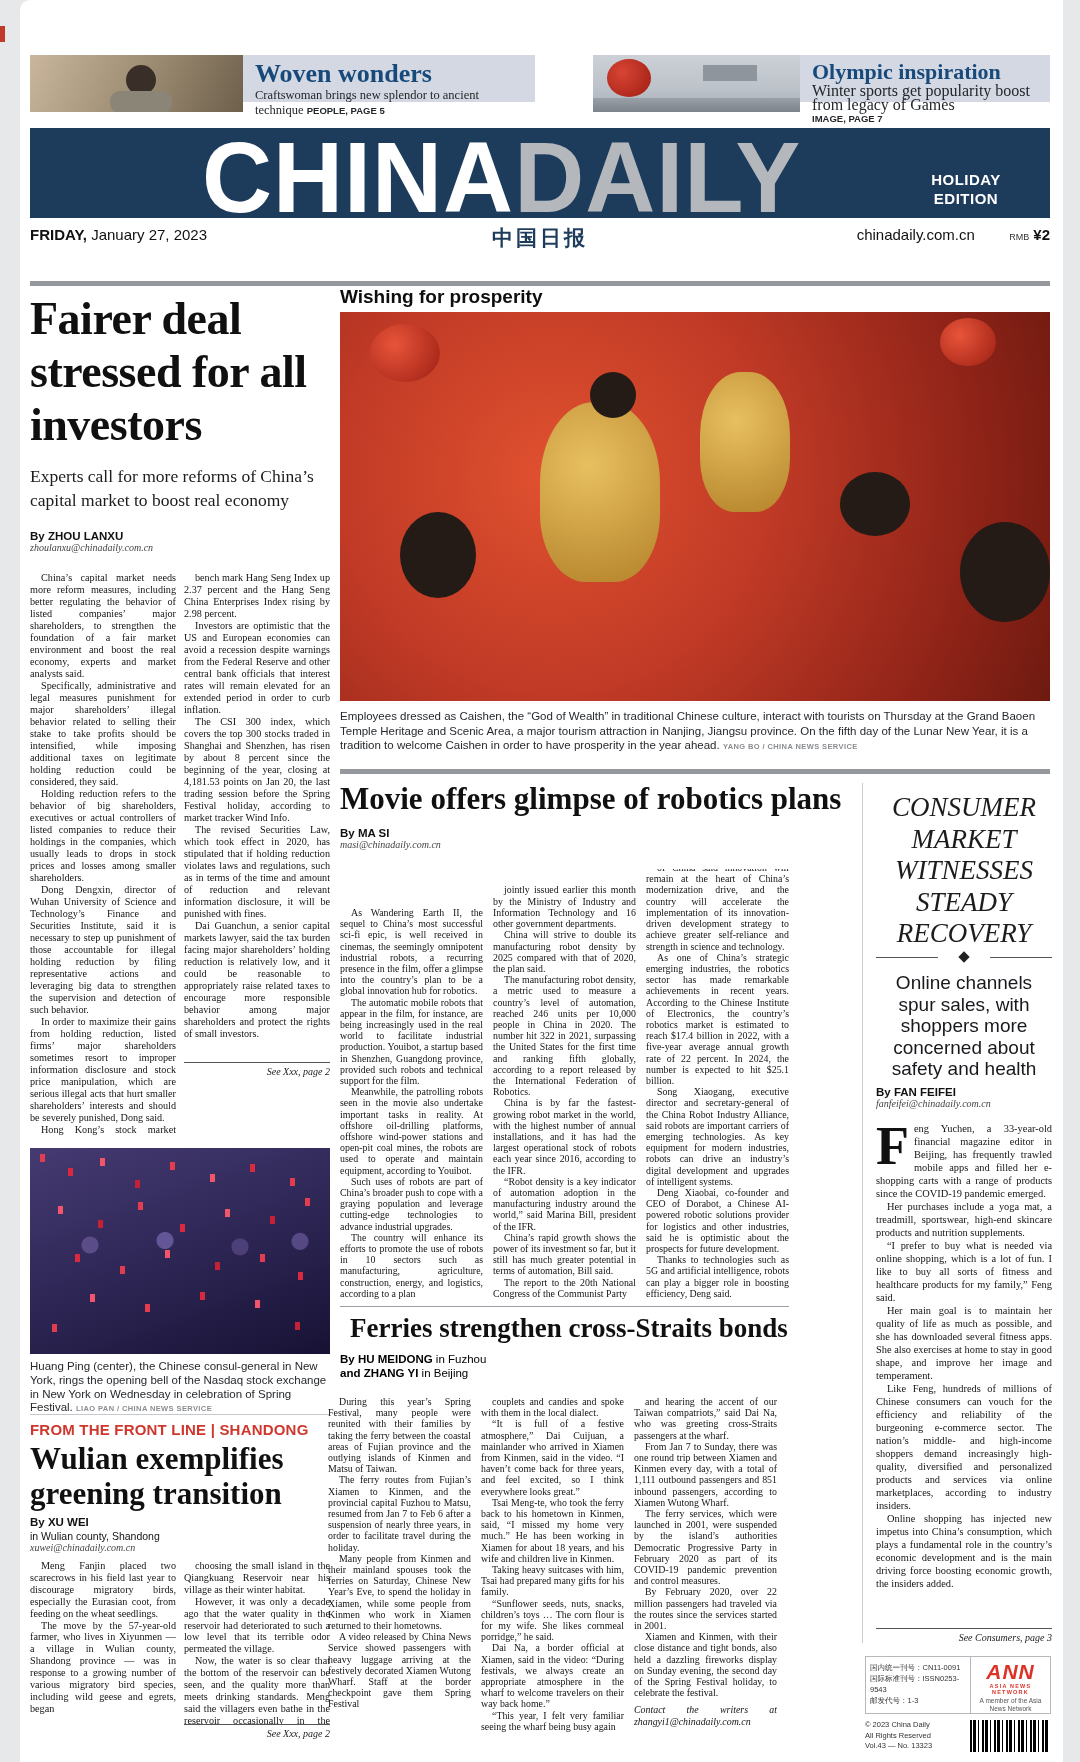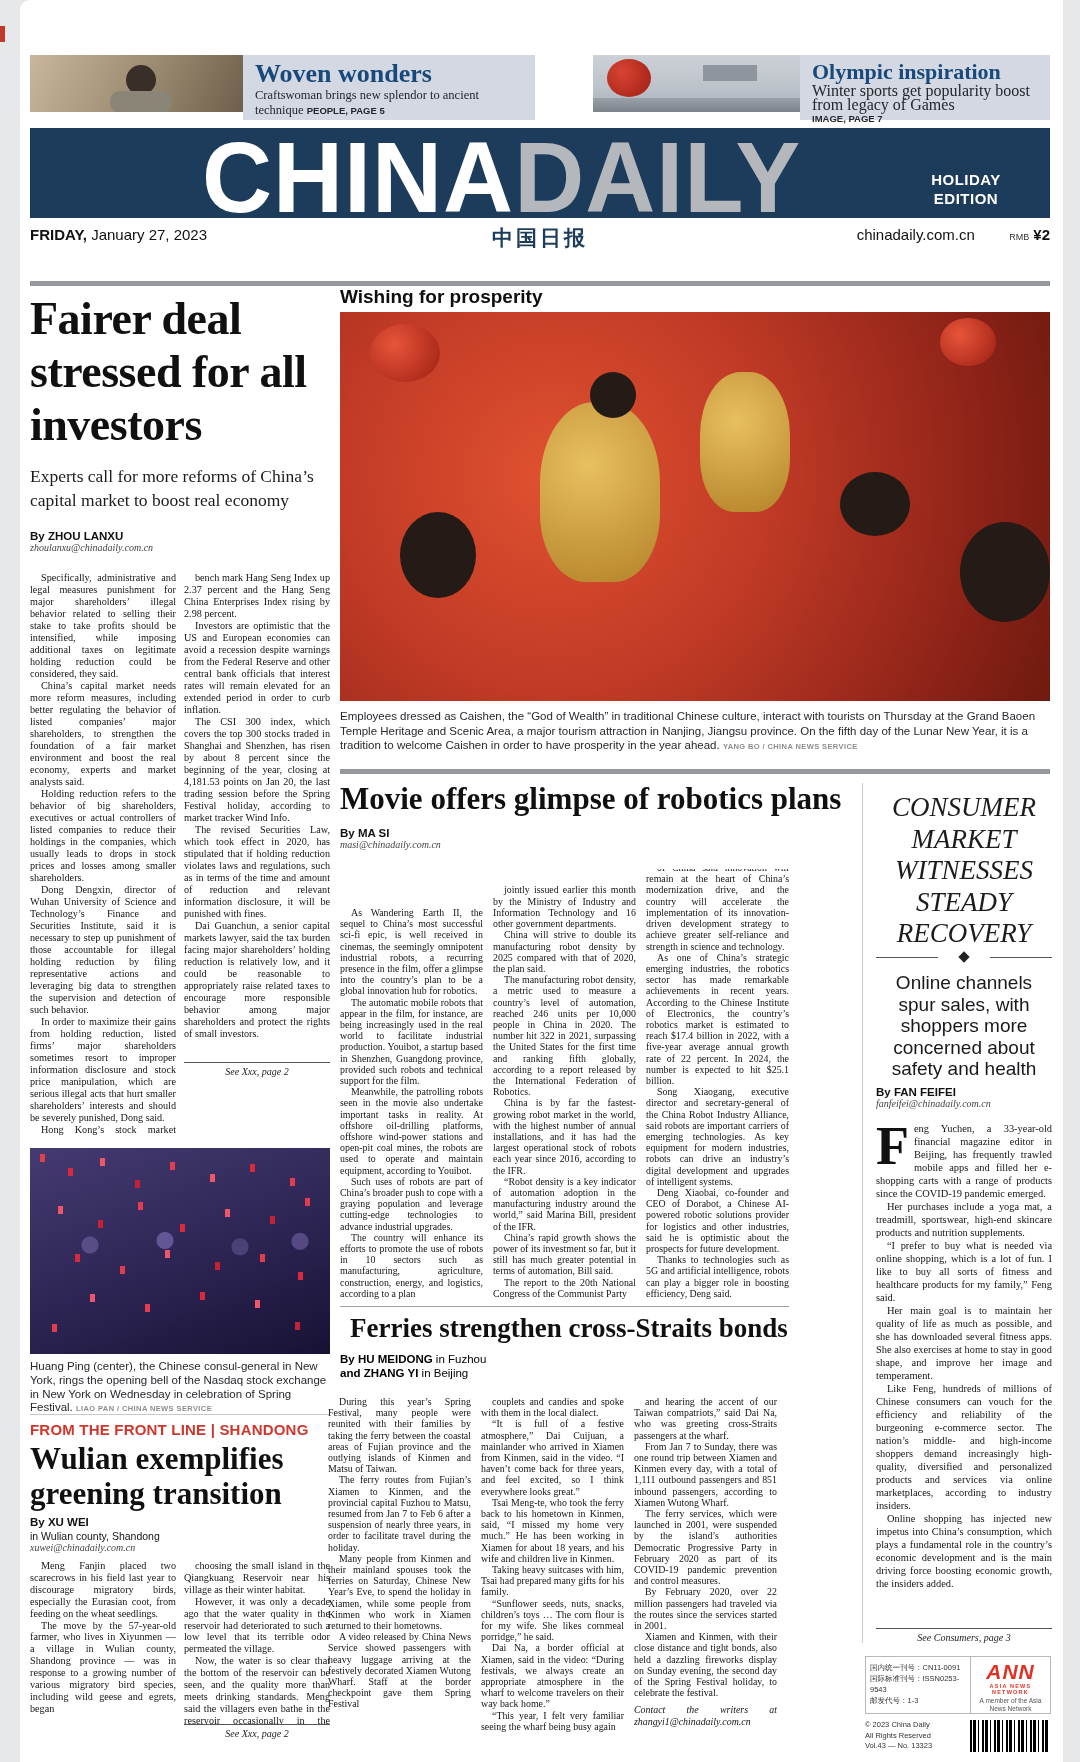--- a/index.html
+++ b/index.html
@@ -1,40 +1,40 @@
 <!DOCTYPE html>
 <html lang="en"><head>
 <meta charset="utf-8">
 <style>
   html,body{margin:0;padding:0;}
   body{width:1080px;height:1762px;position:relative;background:#e7e8ea;font-family:"Liberation Sans",sans-serif;}
   .abs{position:absolute;}
   .page{position:absolute;left:20px;top:0;width:1043px;height:1762px;background:#ffffff;border-top-left-radius:10px;overflow:hidden;}
   
   .promo-img{height:57px;overflow:hidden;}
-  .promo-box{height:65px;background:#d4d8e2;box-sizing:border-box;padding:5px 10px 0 12px;}
+  .promo-box{height:47px;background:#d4d8e2;box-sizing:border-box;padding:5px 10px 0 12px;}
   .promo-title{font-family:"Liberation Serif",serif;font-weight:bold;color:#17497b;}
   .promo-sub{font-family:"Liberation Serif",serif;color:#23272b;}
   .promo-tag{font-weight:bold;color:#23272b;font-family:"Liberation Sans",sans-serif;}
   
   .mast{left:10px;top:128px;width:1020px;height:90px;background:#1d3c5c;}
   .mast-title{position:absolute;left:172px;bottom:-6px;font-weight:bold;font-size:97px;line-height:90px;letter-spacing:1px;transform:scale(1.0,1.04);transform-origin:left bottom;white-space:nowrap;}
   .mast-title .w{color:#ffffff;}
   .mast-title .g{color:#b4b8bc;}
   .mast-ed{position:absolute;right:38px;bottom:10px;width:92px;color:#fff;font-weight:bold;font-size:15px;line-height:19px;letter-spacing:.5px;text-align:center;}
   .dateline{left:10px;top:226px;width:1020px;height:22px;font-size:15px;color:#111;}
   .cn-title{position:absolute;left:0;right:0;top:-2px;text-align:center;font-family:"DejaVu Sans",sans-serif;font-weight:bold;font-size:21px;color:#1d3c5c;letter-spacing:3px;}
   .rule-main{left:10px;top:281px;width:1020px;height:5px;background:#94989d;}
   
   .bodytext p{margin:0;text-indent:11px;text-align:justify;font-family:"Liberation Serif",serif;color:#141414;hyphens:auto;}
   .colwrap{display:flex;}
   .byline-b{font-weight:bold;font-size:11.5px;color:#111;}
   .byline-r{font-size:11.5px;color:#111;}
   .email{font-family:"Liberation Serif",serif;font-style:italic;font-size:10px;color:#444;}
-  .see-more{border-top:1px solid #555;padding-top:3px;font-family:"Liberation Serif",serif;font-style:italic;font-size:10px;text-align:center;color:#222;background:#fff;}
+  .see-more{border-top:1px solid #555;padding-top:3px;font-family:"Liberation Serif",serif;font-style:italic;font-size:10px;text-align:right;color:#222;background:#fff;}
   .caption{font-size:11.5px;line-height:14.5px;color:#26292d;}
   .credit{font-size:7.5px;font-weight:bold;color:#8a8d90;letter-spacing:.4px;}
   
   .lead-headline{left:10px;top:292px;width:310px;font-family:"Liberation Serif",serif;font-weight:bold;font-size:46px;line-height:53px;color:#101010;letter-spacing:-.5px;}
   .lead-deck{left:10px;top:464px;width:300px;font-family:"Liberation Serif",serif;font-size:17.5px;line-height:24px;color:#1c1c1c;}
   .lead-cols{left:10px;top:572px;width:300px;height:566px;overflow:hidden;}
   .lead-cols .col{width:146px;overflow:hidden;}
   .lead-cols .col+.col{margin-left:8px;}
   .lead-cols p{font-size:10.2px;line-height:12px;}
   
@@ -141,22 +141,22 @@
   <div class="abs rule-main"></div>
 
   <div class="abs lead-headline">Fairer deal stressed for all investors</div>
   <div class="abs lead-deck">Experts call for more reforms of China’s capital market to boost real economy</div>
   <div class="abs" style="left:10px;top:530px;">
     <div class="byline-b">By ZHOU LANXU</div>
     <div class="email">zhoulanxu@chinadaily.com.cn</div>
   </div>
   <div class="abs lead-cols colwrap bodytext">
     <div class="col">
+        <p>China’s capital market needs more reform measures, including better regulating the behavior of listed companies’ major shareholders, to strengthen the foundation of a fair market environment and boost the real economy, experts and market analysts said.</p>
         <p>Specifically, administrative and legal measures punishment for major shareholders’ illegal behavior related to selling their stake to take profits should be intensified, while imposing additional taxes on legitimate holding reduction could be considered, they said.</p>
-        <p>China’s capital market needs more reform measures, including better regulating the behavior of listed companies’ major shareholders, to strengthen the foundation of a fair market environment and boost the real economy, experts and market analysts said.</p>
         <p>Holding reduction refers to the behavior of big shareholders, executives or actual controllers of listed companies to reduce their holdings in the companies, which usually leads to drops in stock prices and losses among smaller shareholders.</p>
         <p>Dong Dengxin, director of Wuhan University of Science and Technology’s Finance and Securities Institute, said it is necessary to step up punishment of those accountable for illegal holding reduction by filing representative actions and leveraging big data to strengthen the supervision and detection of such behavior.</p>
         <p>In order to maximize their gains from holding reduction, listed firms’ major shareholders sometimes resort to improper information disclosure and stock price manipulation, which are serious illegal acts that hurt smaller shareholders’ interests and should be severely punished, Dong said.</p>
         <p>Hong Kong’s stock market ended higher on Thursday with the</p>
       </div>
     <div class="col">
         <p>bench mark Hang Seng Index up 2.37 percent and the Hang Seng China Enterprises Index rising by 2.98 percent.</p>
         <p>Investors are optimistic that the US and European economies can avoid a recession despite warnings from the Federal Reserve and other central bank officials that interest rates will remain elevated for an extended period in order to curb inflation.</p>
         <p>The CSI 300 index, which covers the top 300 stocks traded in Shanghai and Shenzhen, has risen by about 8 percent since the beginning of the year, closing at 4,181.53 points on Jan 20, the last trading session before the Spring Festival holiday, according to market tracker Wind Info.</p>
         <p>The revised Securities Law, which took effect in 2020, has stipulated that if holding reduction violates laws and regulations, such as in terms of the time and amount of reduction and relevant information disclosure, it will be punished with fines.</p>

